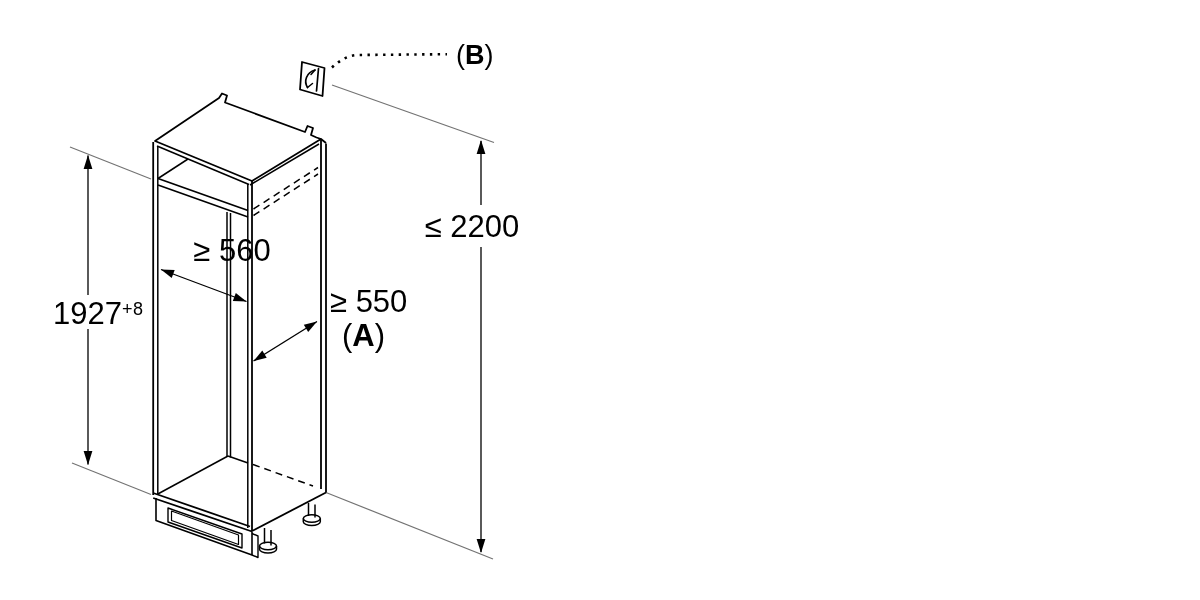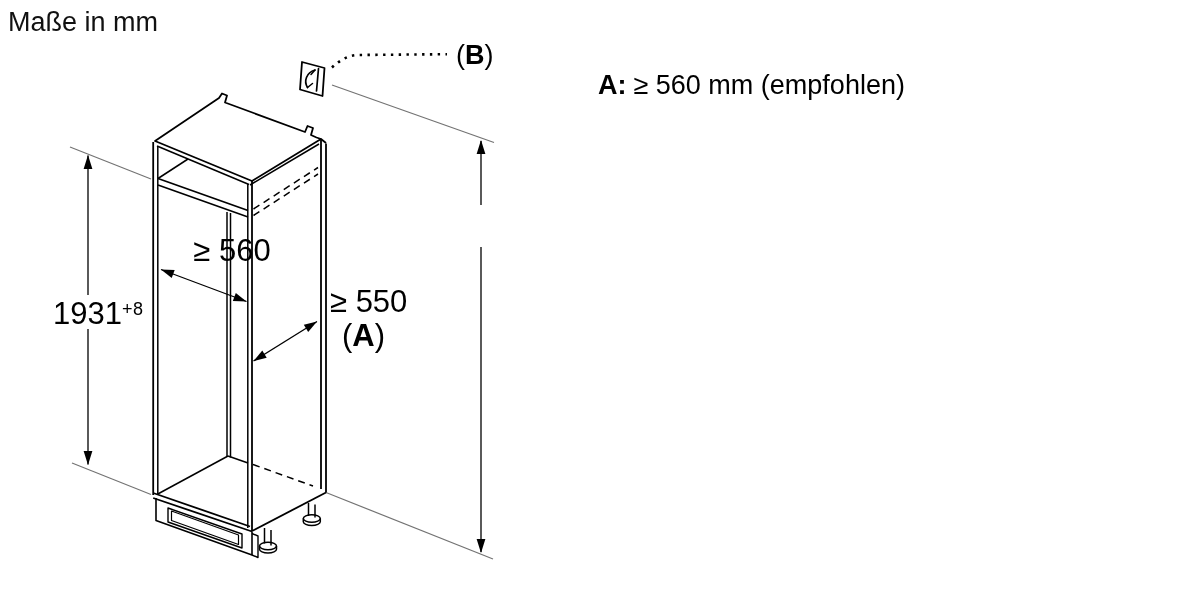--- a/index.html
+++ b/index.html
@@ -113,29 +113,28 @@
       <path d="M302,62 L324.5,68 L322.5,96 L300,89.5 Z" stroke-width="1.8" stroke-linejoin="round"></path>
       <path d="M315,70 C306.5,72.5 303.5,81 307.5,87.5" stroke-width="1.7"></path>
       <path d="M318.5,68.5 L316.5,91" stroke-width="1.7"></path>
       <path d="M315,70 L311,74.5" stroke-width="1.5"></path>
       <path d="M307.5,87.5 L312.5,83.5" stroke-width="1.5"></path>
     </g>
 
     <path d="M332,67.5 C340,60 348,55.5 357,55 L447,54.2" stroke="#000" stroke-width="2.6" stroke-dasharray="2.4 5.4" fill="none"></path>
   </svg>
 
-  <div class="lbl title">Maße in mm</div>
 
   <div class="lbl b-ref"><span>(</span><span class="bold">B</span><span>)</span></div>
 
-  <div class="legend-row legend-a"><span class="bold">A:</span><span class="legend-text">≥ 560 mm (empfohlen)</span></div>
 
 
+  <div class="lbl dim dim-2200">≤ 2200</div>
 
   <div class="lbl dim dim-560">≥ 560</div>
 
   <div class="lbl dim dim-550">≥ 550</div>
 
   <div class="lbl dim dim-550-ref"><span>(</span><span class="bold">A</span><span>)</span></div>
 
-  <div class="lbl dim dim-1935"><span>1931</span><span class="sup">+8</span></div>
+  <div class="lbl dim dim-1935"><span>1927</span><span class="sup">+8</span></div>
 
 </div>
 
 </body></html>

